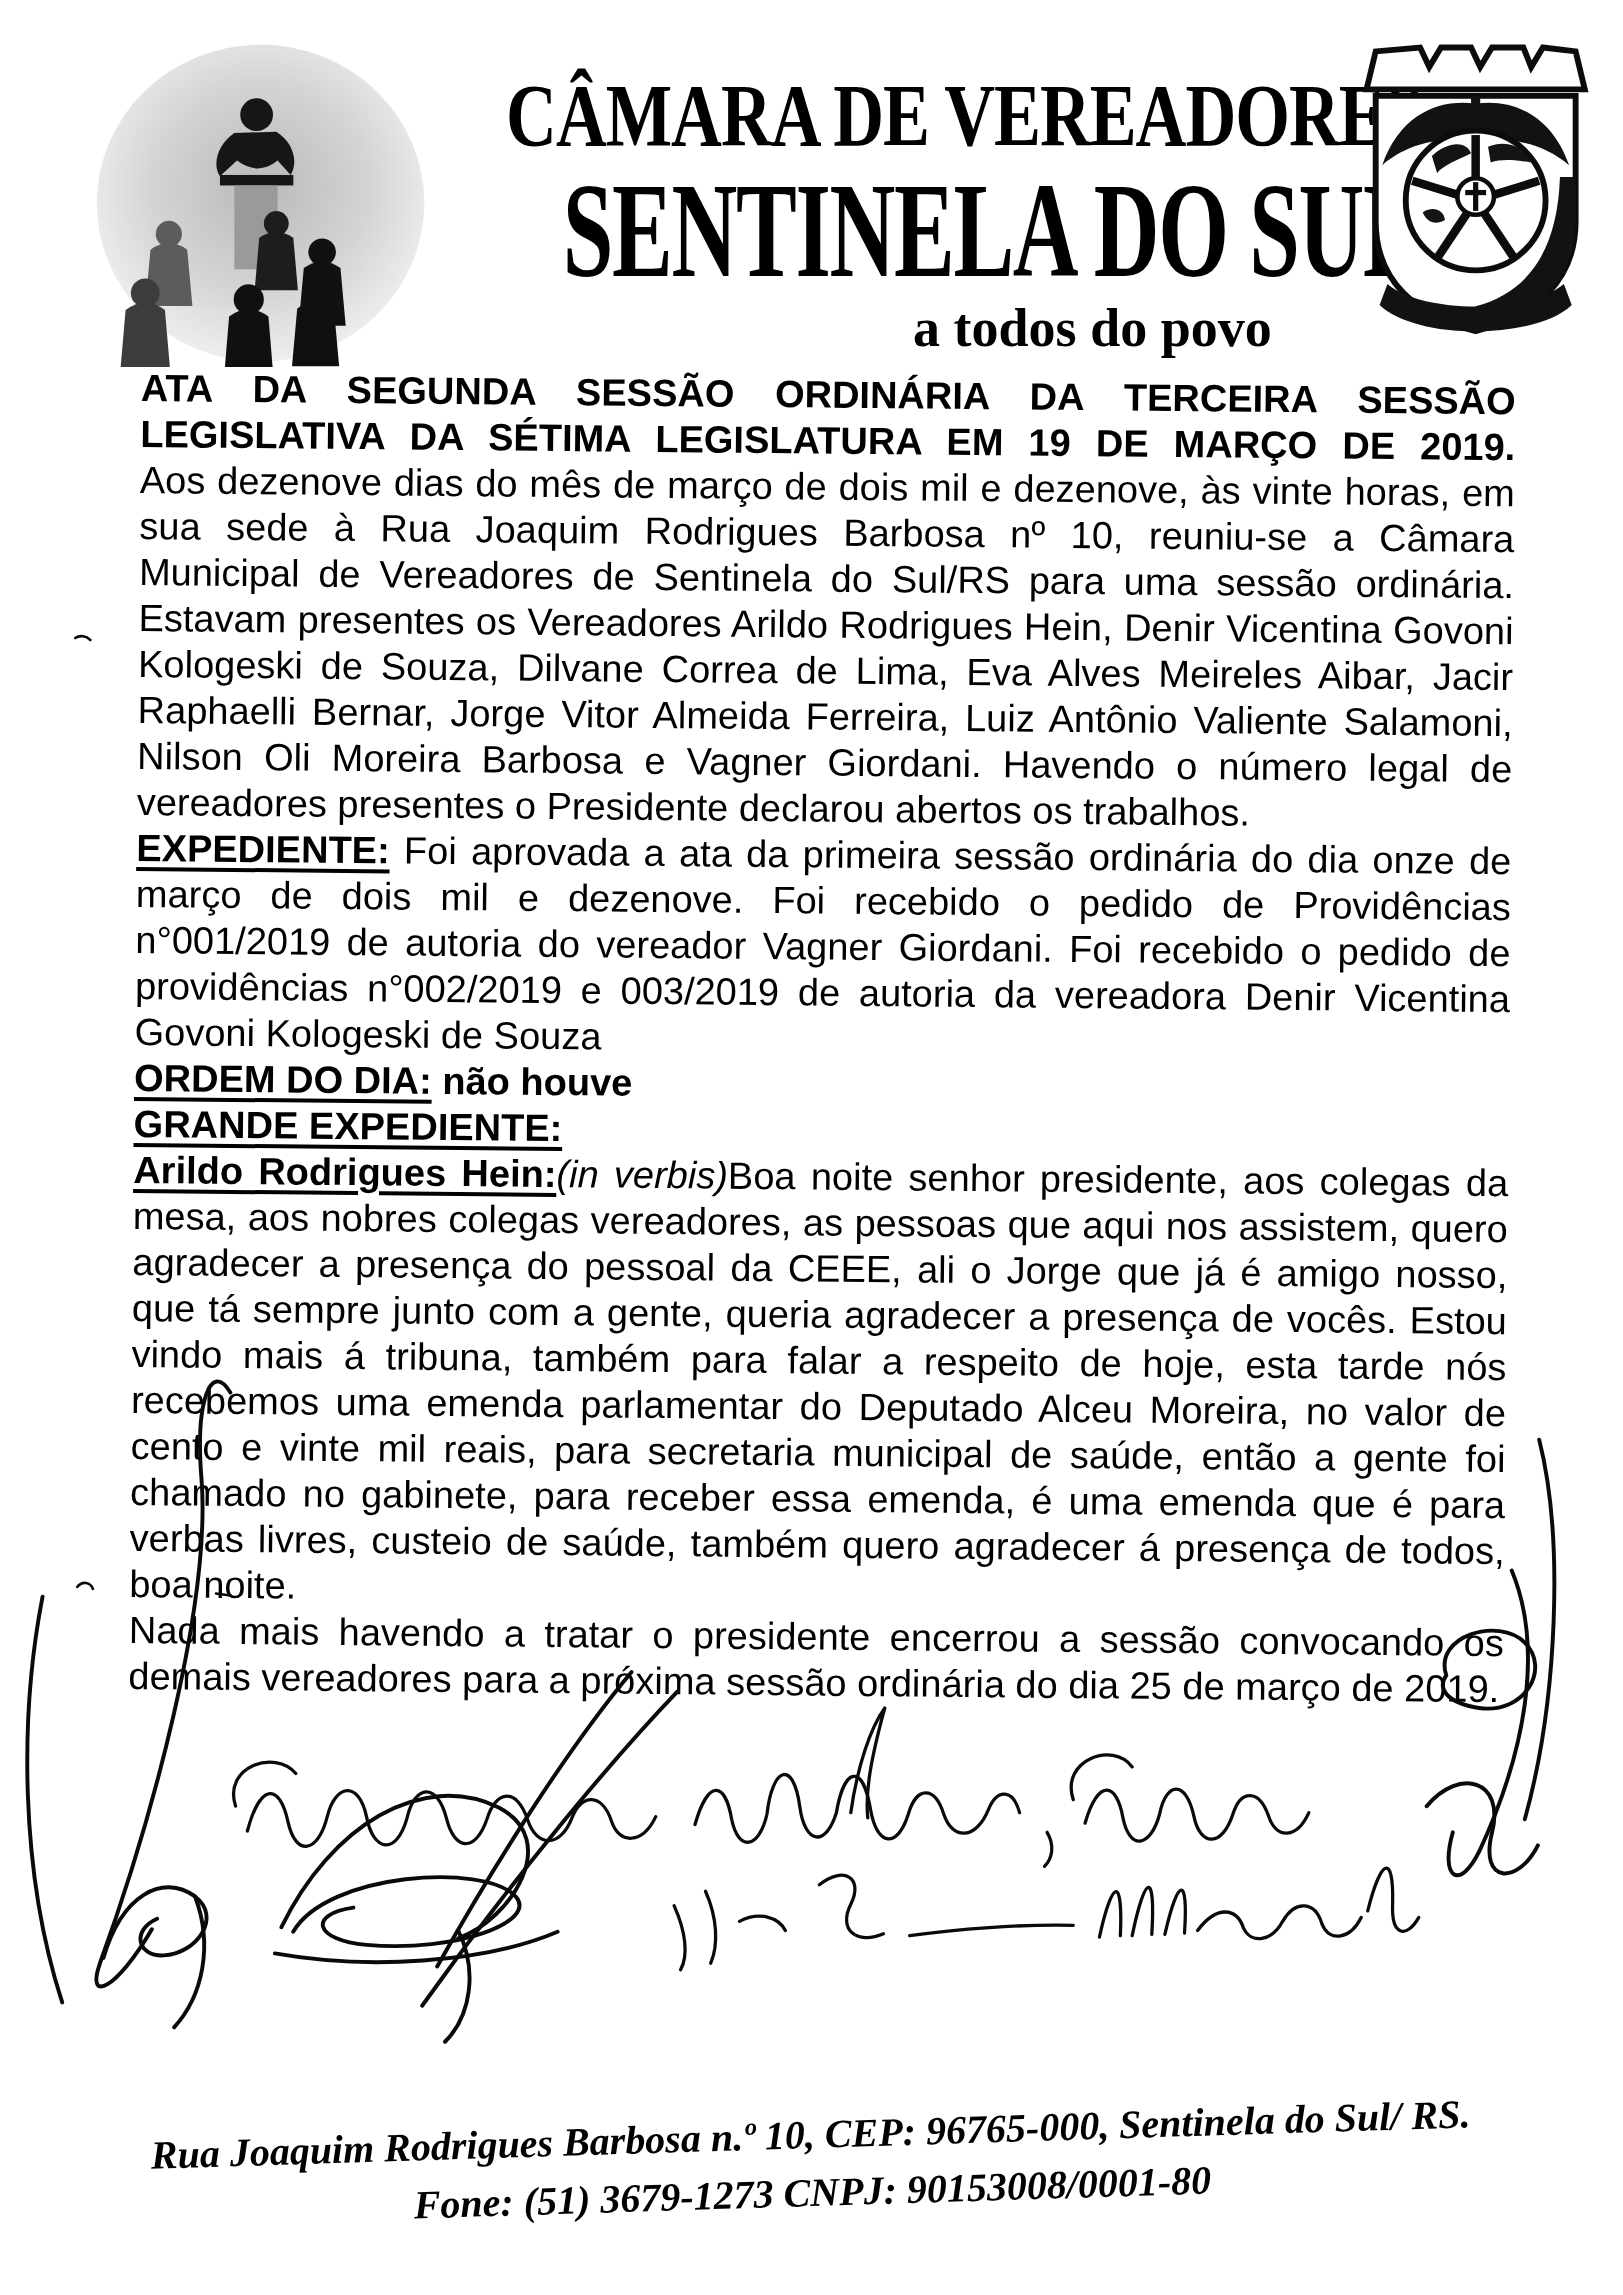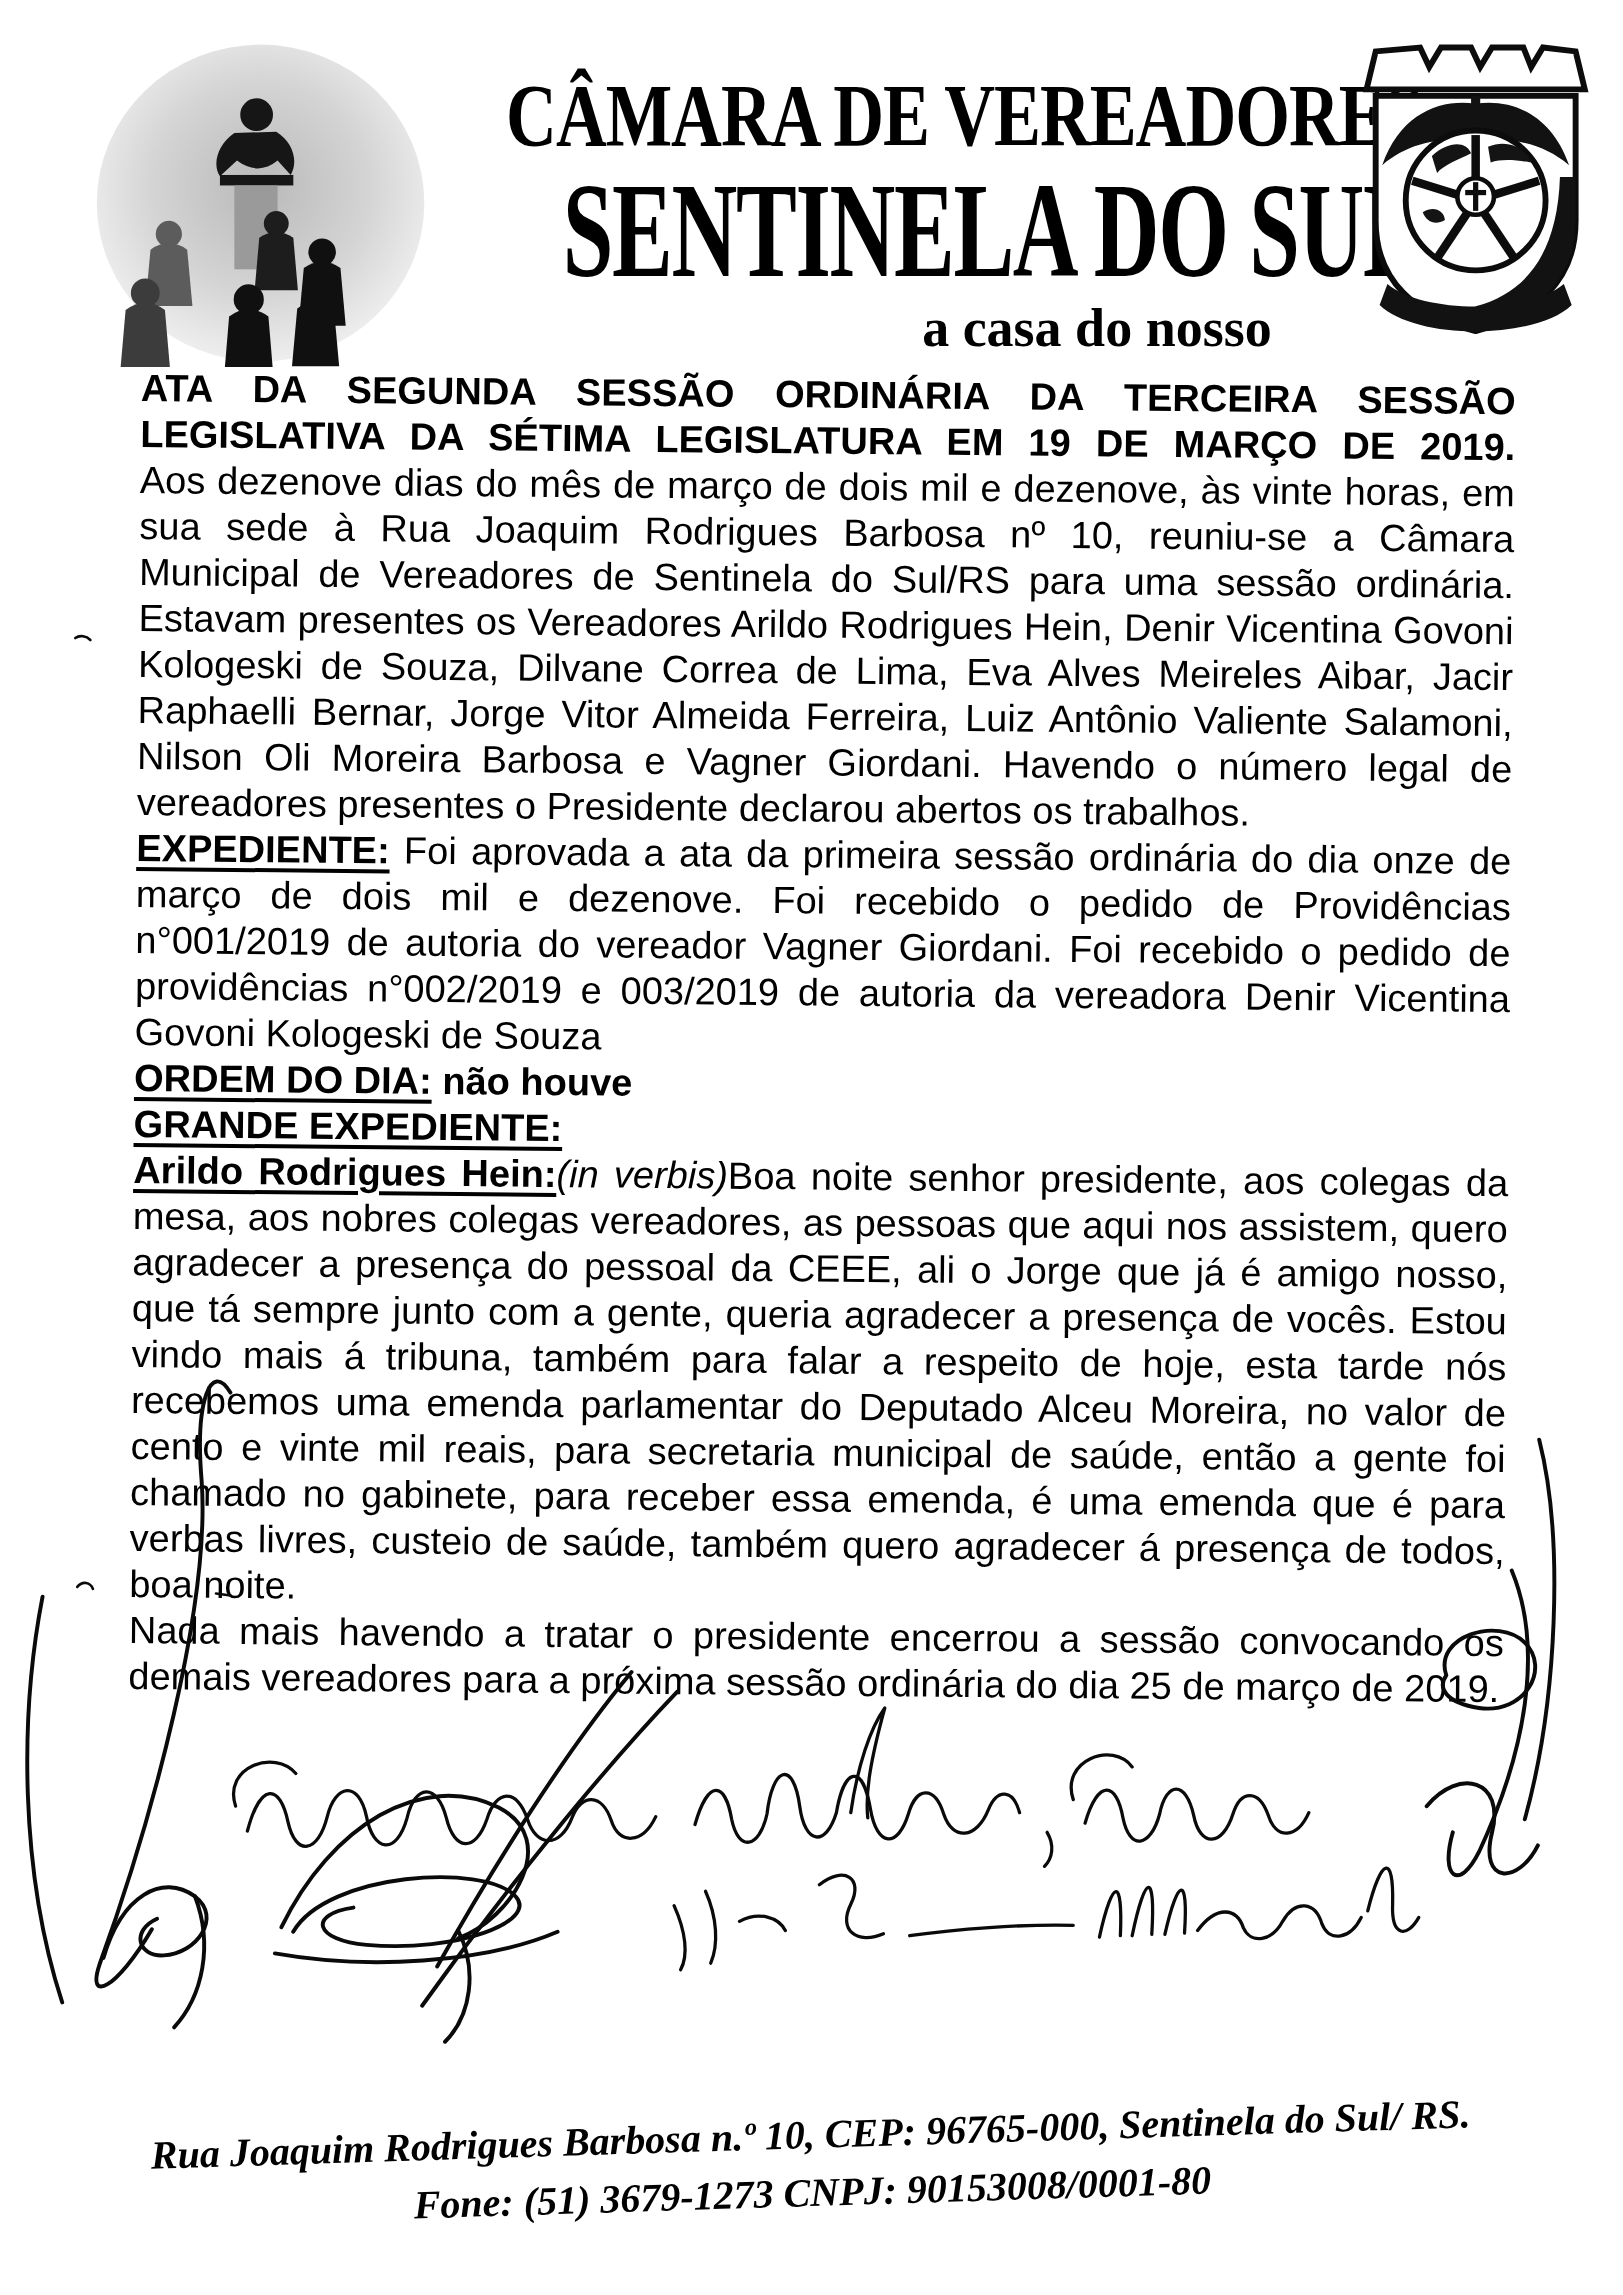--- a/index.html
+++ b/index.html
@@ -102,21 +102,21 @@
       <g fill="#101010">
           <circle cx="352" cy="392" r="21"></circle>
           <path d="M 324 416 q 28 -20 56 0 l 8 88 h -72 z"></path>
         </g>
     </g>
   </svg>
 
   <div class="header-text">
     <div class="org1">CÂMARA DE VEREADORES</div>
     <div class="org2">SENTINELA DO SUL</div>
-    <div class="tagline">a casa do nosso</div>
+    <div class="tagline">a todos do povo</div>
   </div>
 
   <svg class="crest" viewBox="0 0 352 472" aria-hidden="true">
 
     <path d="M 10 98 L 24 40 L 92 34 L 106 64 L 124 34 L 170 34 L 184 64 L 202 34 L 250 34 L 262 64 L 280 34 L 330 40 L 344 98 Z" fill="#ffffff" stroke="#0c0c0c" stroke-width="9"></path>
 
     <path d="M 24 108 L 330 108 L 330 300 C 330 392 268 444 177 468 C 86 444 24 392 24 300 Z" fill="#ffffff" stroke="#0c0c0c" stroke-width="9"></path>
 
     <path d="M 34 214 C 62 134 124 112 177 120 C 230 112 292 134 320 214 C 282 182 238 172 177 174 C 116 172 72 182 34 214 Z" fill="#121212"></path>
     <rect x="170" y="108" width="14" height="26" fill="#121212"></rect>

